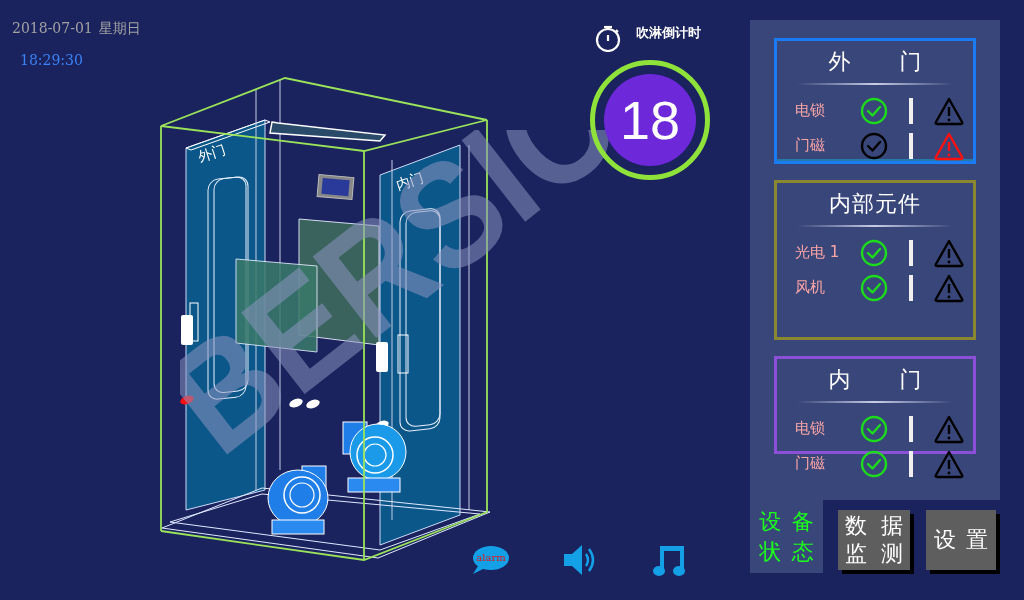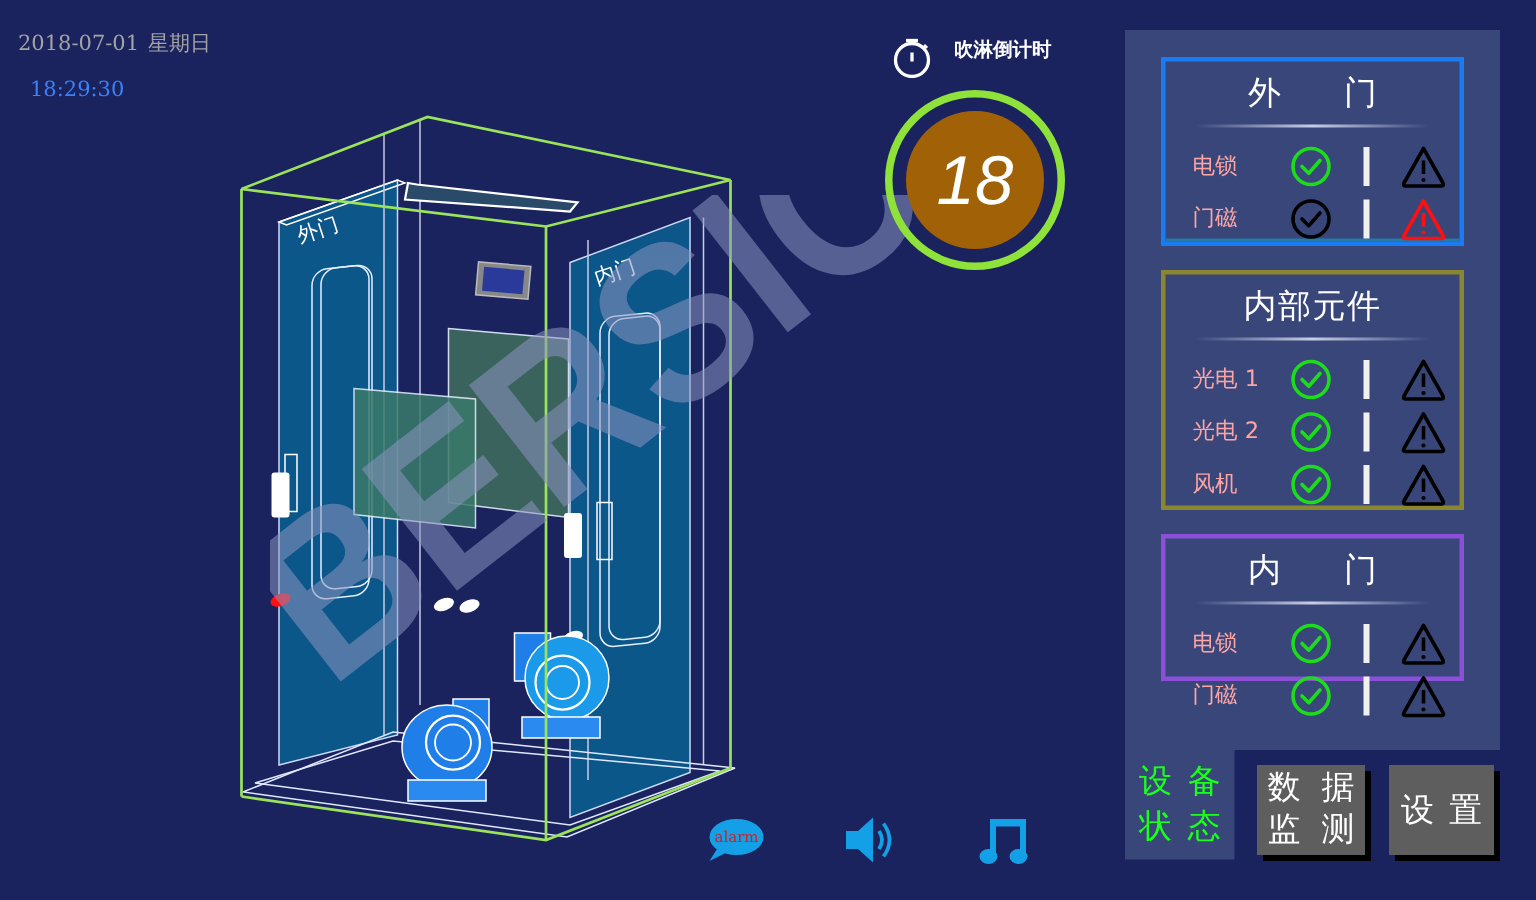--- a/index.html
+++ b/index.html
@@ -18,37 +18,37 @@
   .time-line { left: 20px; top: 52px; font-size: 14px; color: #3b82f6; }
 
   
   .timer-title { left: 594px; top: 24px; display: flex; gap: 14px; font-family: "DejaVu Sans", sans-serif; font-size: 13px; font-weight: bold; color: #fff; }
   .timer-ring {
     left: 590px; top: 60px; width: 120px; height: 120px; border-radius: 50%;
     border: 5px solid #8fe23a;
   }
   .timer-disc {
     left: 604px; top: 74px; width: 92px; height: 92px; border-radius: 50%;
-    background: #a16207;
+    background: #6d28d9;
     display: flex; align-items: center; justify-content: center;
-    font-family: "Liberation Sans", sans-serif; font-size: 46px; color: #fff; font-style: italic;
+    font-family: "Liberation Sans", sans-serif; font-size: 54px; color: #fff;
   }
 
   
   .panel { left: 750px; top: 20px; width: 250px; height: 480px; background: #38467a; }
   .tab-status { left: 750px; top: 500px; width: 73px; height: 73px; background: #38467a;
     display: grid; grid-template-columns: 1fr 1fr; align-content: center; justify-items: center;
     color: #1cff1c; font-family: "DejaVu Sans", sans-serif; font-size: 22px; line-height: 30px; padding: 0 4px; }
   .btn-gray { background: #5e5e5e; color: #fff; font-family: "DejaVu Sans", sans-serif; font-size: 22px;
     box-shadow: 4px 4px 0 #000; cursor: pointer; }
   .btn-data { left: 838px; top: 510px; width: 72px; height: 60px; display: grid; grid-template-columns: 1fr 1fr; align-content: center; justify-items: center; line-height: 28px; }
   .btn-settings { left: 926px; top: 510px; width: 70px; height: 60px; display: flex; align-items: center; justify-content: center; gap: 10px; }
 
   .group { position: absolute; left: 774px; width: 202px; border: 3px solid; }
-  .group .title { text-align: center; font-size: 22px; color: #fff; letter-spacing: 1px; margin-top: 6px; font-family: Liberation Sans, sans-serif; }
+  .group .title { text-align: center; font-size: 22px; color: #fff; letter-spacing: 1px; margin-top: 6px; font-family: Liberation Mono, monospace; }
   .group .title.spaced { letter-spacing: 18px; text-indent: 18px; }
   .group .divider { height: 2px; margin: 6px 20px 8px; background: linear-gradient(90deg, transparent, #c8cde6, transparent); }
   .row { display: flex; align-items: center; height: 35px; }
   .row .label { width: 82px; padding-left: 18px; font-size: 15px; color: #fca5a5; font-family: "DejaVu Sans", sans-serif; white-space: nowrap; }
   .row .ok { width: 30px; height: 30px; }
   .row .sep { width: 4px; height: 26px; background: #f0f0f0; margin-left: 20px; margin-right: 20px; }
   .row .warn { width: 32px; height: 30px; }
 
   .g-outer { top: 38px; height: 126px; border-color: #1a7cf5; box-shadow: 0 -2px 0 rgba(0,220,255,0.35) inset; }
   .g-inner-parts { top: 180px; height: 160px; border-color: #8b8630; }
@@ -192,33 +192,20 @@
         <polyline points="9,15 13.5,19.5 21,11" fill="none" stroke="#1cdc1c" stroke-width="2.4" stroke-linecap="round" stroke-linejoin="round"></polyline>
       </svg>
     <span class="sep"></span>
     <svg class="warn" viewBox="0 0 32 30">
         <path d="M16 3 L29 26 Q30 28 28 28 L4 28 Q2 28 3 26 Z" fill="none" stroke="#000" stroke-width="2.4" stroke-linejoin="round"></path>
         <line x1="16" y1="11" x2="16" y2="20" stroke="#000" stroke-width="2.4"></line>
         <circle cx="16" cy="24" r="1.4" fill="#000"></circle>
       </svg>
   </div>
   <div class="row">
-    <span class="label">光电 2</span>
-    <svg class="ok" viewBox="0 0 30 30">
-        <circle cx="15" cy="15" r="12" fill="none" stroke="#1cdc1c" stroke-width="2.4"></circle>
-        <polyline points="9,15 13.5,19.5 21,11" fill="none" stroke="#1cdc1c" stroke-width="2.4" stroke-linecap="round" stroke-linejoin="round"></polyline>
-      </svg>
-    <span class="sep"></span>
-    <svg class="warn" viewBox="0 0 32 30">
-        <path d="M16 3 L29 26 Q30 28 28 28 L4 28 Q2 28 3 26 Z" fill="none" stroke="#000" stroke-width="2.4" stroke-linejoin="round"></path>
-        <line x1="16" y1="11" x2="16" y2="20" stroke="#000" stroke-width="2.4"></line>
-        <circle cx="16" cy="24" r="1.4" fill="#000"></circle>
-      </svg>
-  </div>
-  <div class="row">
     <span class="label">风机</span>
     <svg class="ok" viewBox="0 0 30 30">
         <circle cx="15" cy="15" r="12" fill="none" stroke="#1cdc1c" stroke-width="2.4"></circle>
         <polyline points="9,15 13.5,19.5 21,11" fill="none" stroke="#1cdc1c" stroke-width="2.4" stroke-linecap="round" stroke-linejoin="round"></polyline>
       </svg>
     <span class="sep"></span>
     <svg class="warn" viewBox="0 0 32 30">
         <path d="M16 3 L29 26 Q30 28 28 28 L4 28 Q2 28 3 26 Z" fill="none" stroke="#000" stroke-width="2.4" stroke-linejoin="round"></path>
         <line x1="16" y1="11" x2="16" y2="20" stroke="#000" stroke-width="2.4"></line>
         <circle cx="16" cy="24" r="1.4" fill="#000"></circle>

